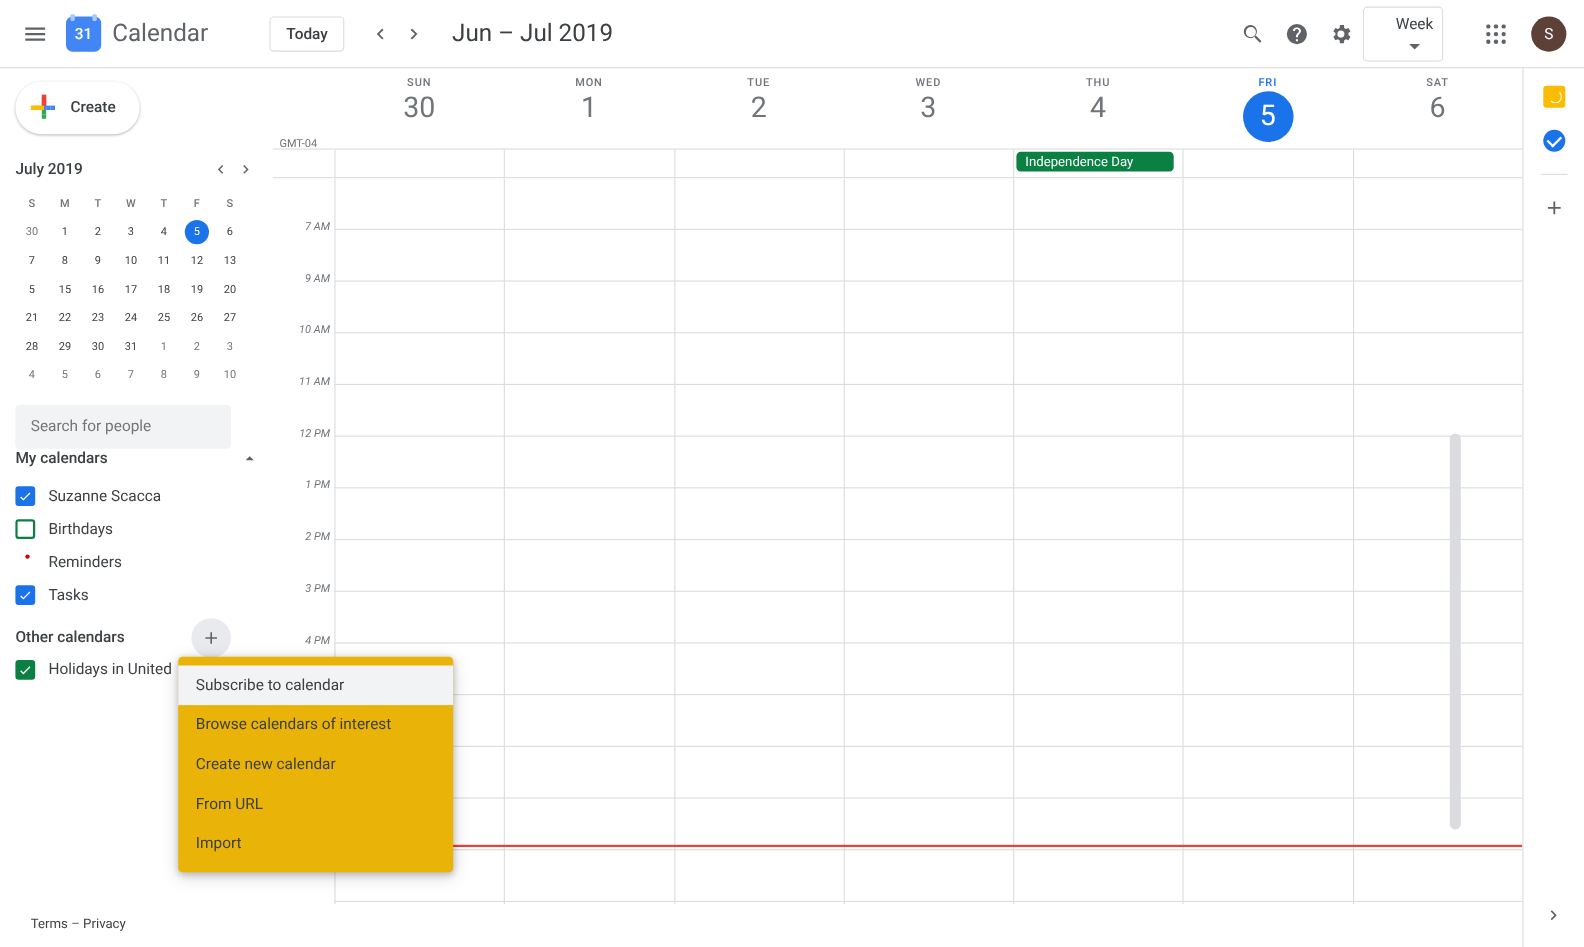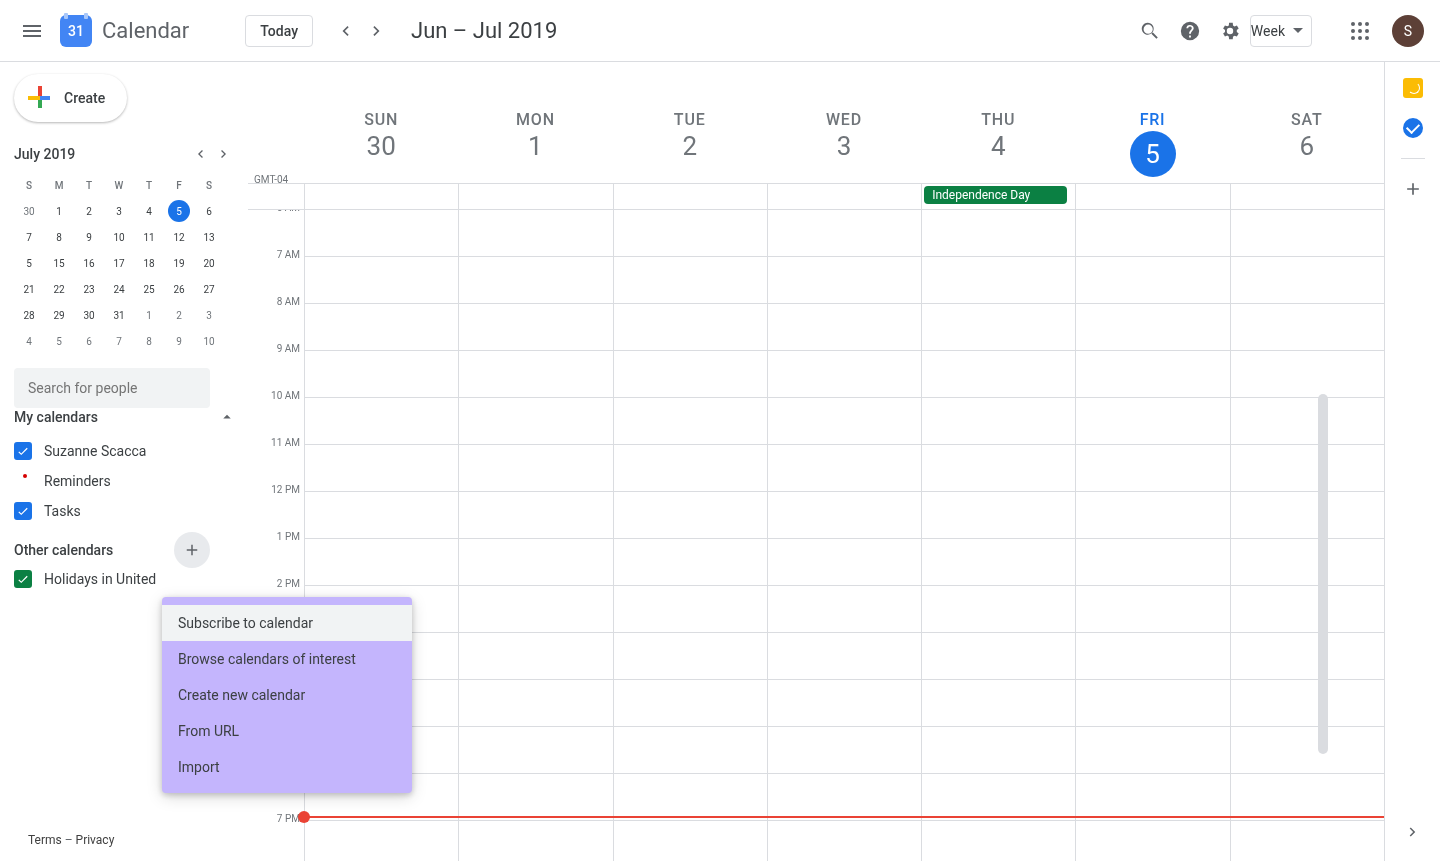--- a/index.html
+++ b/index.html
@@ -104,27 +104,28 @@
   display: flex;
   align-items: center;
   justify-content: center;
   cursor: pointer;
   border-radius:50%;
 }
 .header-icon svg { width: 22px; height: 22px; fill: #5f6368; }
 .view-select {
   border: 1px solid #dadce0;
   border-radius: 4px;
-  padding: 7px 8px 7px 0;
+  padding: 7px 8px 7px 29px;
   font-size: 14px;
   color: #3c4043;
   cursor: pointer;
   display:flex;
   align-items:center;
   gap:8px;
+  flex-direction:column;
 }
 .view-select svg{width:10px;height:10px;fill:#5f6368;}
 .apps-btn svg { width:18px;height:18px; }
 .avatar {
   width: 32px;
   height: 32px;
   border-radius: 50%;
   background: #5d4037;
   color: #fff;
   display: flex;
@@ -240,21 +241,21 @@
   position:relative;
 }
 .day-header{
   display:flex;
   padding-left:56px;
   border-bottom:1px solid #dadce0;
 }
 .day-col{
   flex:1;text-align:center;padding:8px 0 6px;
 }
-.dow{font-size:16px;color:#70757a;letter-spacing:0.8px;font-weight:500;margin-top:40px;}
+.dow{font-size:10px;color:#70757a;letter-spacing:0.8px;font-weight:500;}
 .dow.today{color:#1a73e8;}
 .daynum{font-size:26px;color:#70757a;font-weight:400;margin-top:2px;}
 .daynum.today{
   background:#1a73e8;color:#fff;border-radius:50%;width:46px;height:46px;display:flex;align-items:center;justify-content:center;margin:2px auto 0;
 }
 .allday-row{
   display:flex;
   padding-left:56px;
   position:relative;
   height:26px;
@@ -272,21 +273,21 @@
 .grid-scroll{
   position:relative;
   overflow-y:auto;
   flex:1;
 }
 .grid-scroll-inner{position:relative;height:660px;}
 .hour-row{
   height:47px;border-bottom:1px solid #dadce0;position:relative;
 }
 .hour-label{
-  position:absolute;left:-48px;top:-8px;font-size:10px;color:#70757a;width:44px;text-align:right;
+  position:absolute;left:-48px;top:-8px;font-size:10px;color:#70757a;width:44px;text-align:right;font-style:italic;
 }
 .grid-cols{
   position:absolute;top:0;left:56px;right:0;bottom:0;display:flex;
 }
 .grid-col{flex:1;border-left:1px solid #dadce0;}
 .time-rows{position:absolute;top:0;left:56px;right:0;}
 .now-line{
   position:absolute;left:0;right:0;height:2px;background:#ea4335;
 }
 .now-line:before{
@@ -312,21 +313,21 @@
   position:absolute;right:56px;top:232px;width:10px;height:540px;
 }
 .scroll-thumb{
   position:absolute;top:100px;width:10px;height:360px;background:#dadce0;border-radius:5px;
 }
 
 .ctx-menu{
   position:absolute;
   left:162px;top:597px;
   width:250px;
-  background:#c4b5fd;
+  background:#eab308;
   border-radius:4px;
   box-shadow:0 2px 6px rgba(0,0,0,0.2),0 4px 16px rgba(0,0,0,0.15);
   padding:8px 0;
   z-index:100;
 }
 .ctx-item{
   padding:10px 16px;font-size:14px;color:#3c4043;cursor:pointer;
 }
 .ctx-item.hover{background:#f1f3f4;}
 </style>
@@ -499,20 +500,24 @@
     <div class="cal-list" id="my-cals">
         <div class="cal-item">
           <div class="cb checked" style="border-color: rgb(26, 115, 232); background: rgb(26, 115, 232);">
             <svg viewBox="0 0 24 24">
               <path d="M9 16.2l-3.5-3.5L4 14.2 9 19 20 8l-1.5-1.5z"></path>
             </svg>
           </div>
           <div class="label">Suzanne Scacca</div>
         </div>
         <div class="cal-item">
+          <div class="cb unchecked" style="border-color: rgb(11, 128, 67);"></div>
+          <div class="label">Birthdays</div>
+        </div>
+        <div class="cal-item">
           <div class="dot"></div>
           <div class="label">Reminders</div>
         </div>
         <div class="cal-item">
           <div class="cb checked" style="border-color: rgb(26, 115, 232); background: rgb(26, 115, 232);">
             <svg viewBox="0 0 24 24">
               <path d="M9 16.2l-3.5-3.5L4 14.2 9 19 20 8l-1.5-1.5z"></path>
             </svg>
           </div>
           <div class="label">Tasks</div>
@@ -587,23 +592,20 @@
         <div class="allday-cell"></div>
       </div>
     <div class="grid-scroll">
       <div class="grid-scroll-inner">
         <div class="time-rows" id="time-rows">
             <div class="hour-row">
               <div class="hour-label">6 AM</div>
             </div>
             <div class="hour-row">
               <div class="hour-label">7 AM</div>
-            </div>
-            <div class="hour-row">
-              <div class="hour-label">8 AM</div>
             </div>
             <div class="hour-row">
               <div class="hour-label">9 AM</div>
             </div>
             <div class="hour-row">
               <div class="hour-label">10 AM</div>
             </div>
             <div class="hour-row">
               <div class="hour-label">11 AM</div>
             </div>

